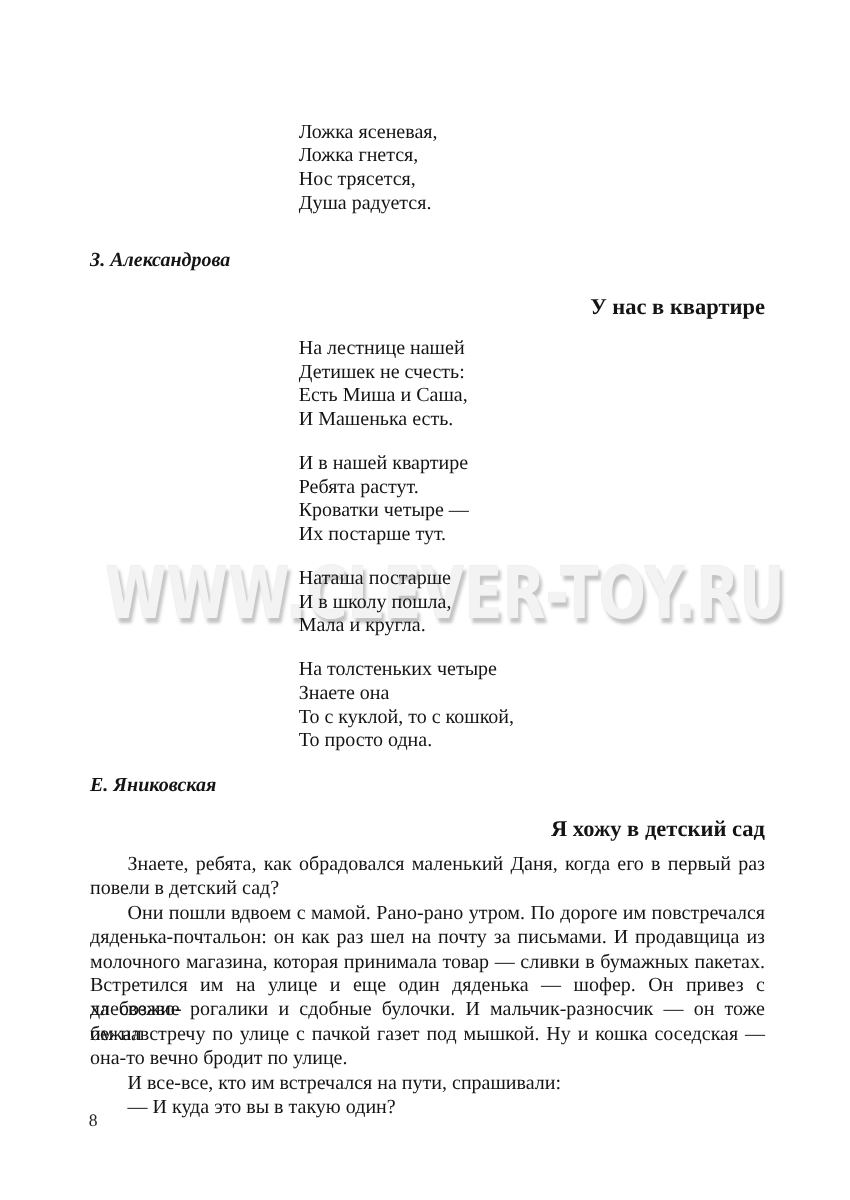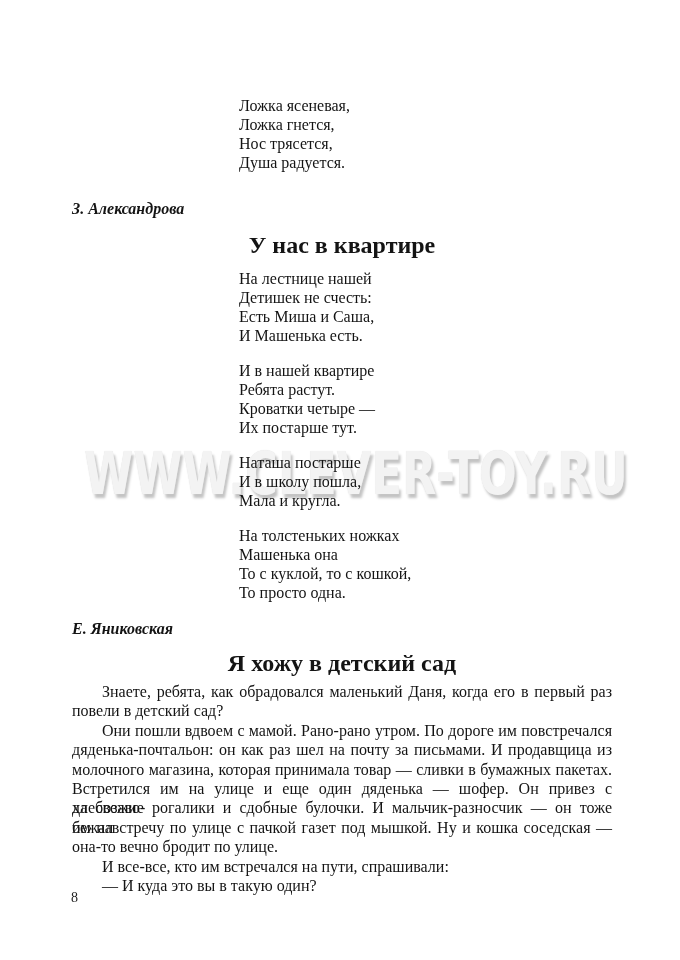--- a/index.html
+++ b/index.html
@@ -51,24 +51,24 @@
   .author {
     font-weight: bold;
     font-style: italic;
     line-height: 19px;
     height: 19px;
   }
   .author-1 { margin-top: 27px; }
   .author-2 { margin-top: 17px; }
   .title {
     font-weight: bold;
-    font-size: 24px;
+    font-size: 18px;
     line-height: 22px;
     height: 22px;
-    text-align: center;
+    text-align: right;
   }
   .title-1 { margin-top: 16px; }
   .title-2 { margin-top: 14px; }
   .stanza-1 { margin-top: 13px; }
   .stanza-2, .stanza-3, .stanza-4 { margin-top: 16px; }
   .prose {
     margin-top: 8px;
     line-height: 19.4px;
   }
   .sl { height: 19.4px; overflow: visible; }
@@ -121,22 +121,22 @@
       <div class="pl">Их постарше тут.</div>
     </div>
 
     <div class="poem stanza-3">
       <div class="pl">Наташа постарше</div>
       <div class="pl">И в школу пошла,</div>
       <div class="pl">Мала и кругла.</div>
     </div>
 
     <div class="poem stanza-4">
-      <div class="pl">На толстеньких ножках</div>
-      <div class="pl">Машенька она</div>
+      <div class="pl">На толстеньких четыре</div>
+      <div class="pl">Знаете она</div>
       <div class="pl">То с куклой, то с кошкой,</div>
       <div class="pl">То просто одна.</div>
     </div>
 
     <div class="author author-2">Е. Яниковская</div>
 
     <div class="title title-2">Я хожу в детский сад</div>
 
     <div class="prose">
       <div class="sl j ind">Знаете, ребята, как обрадовался маленький Даня, когда его в первый раз</div>

